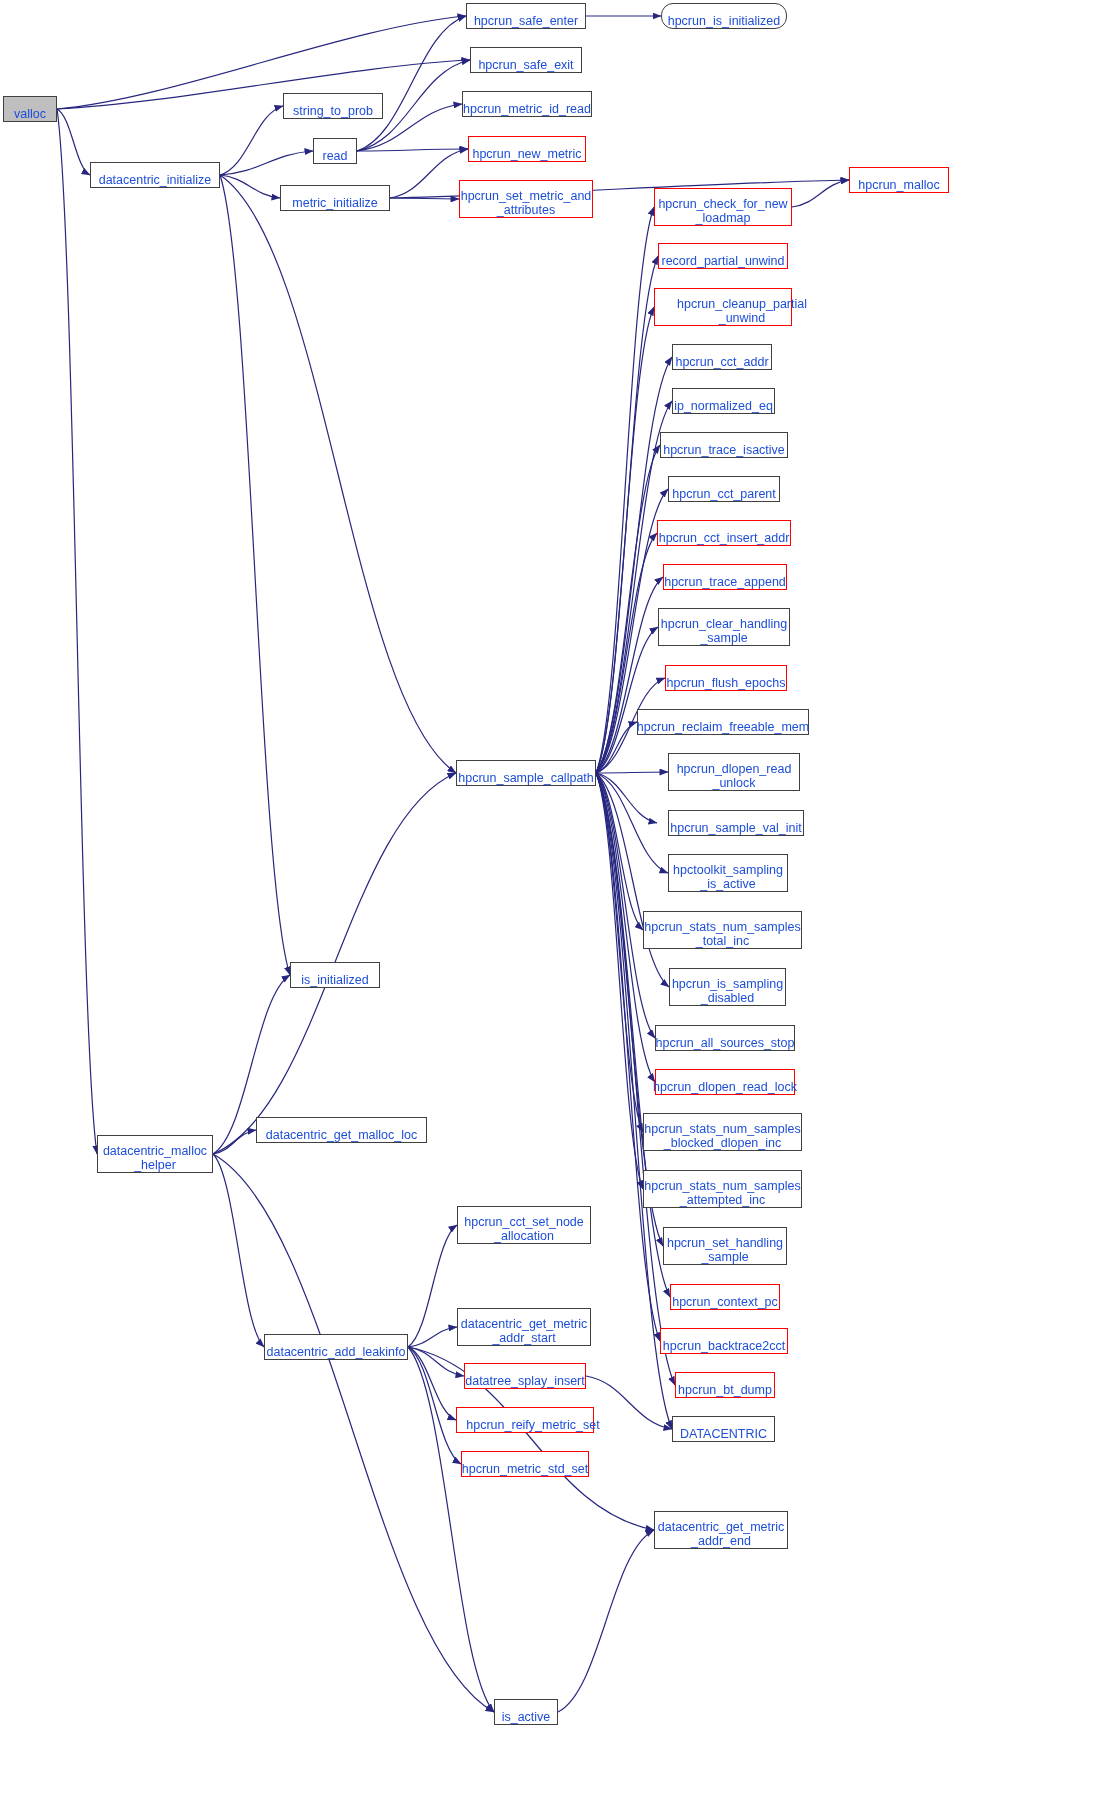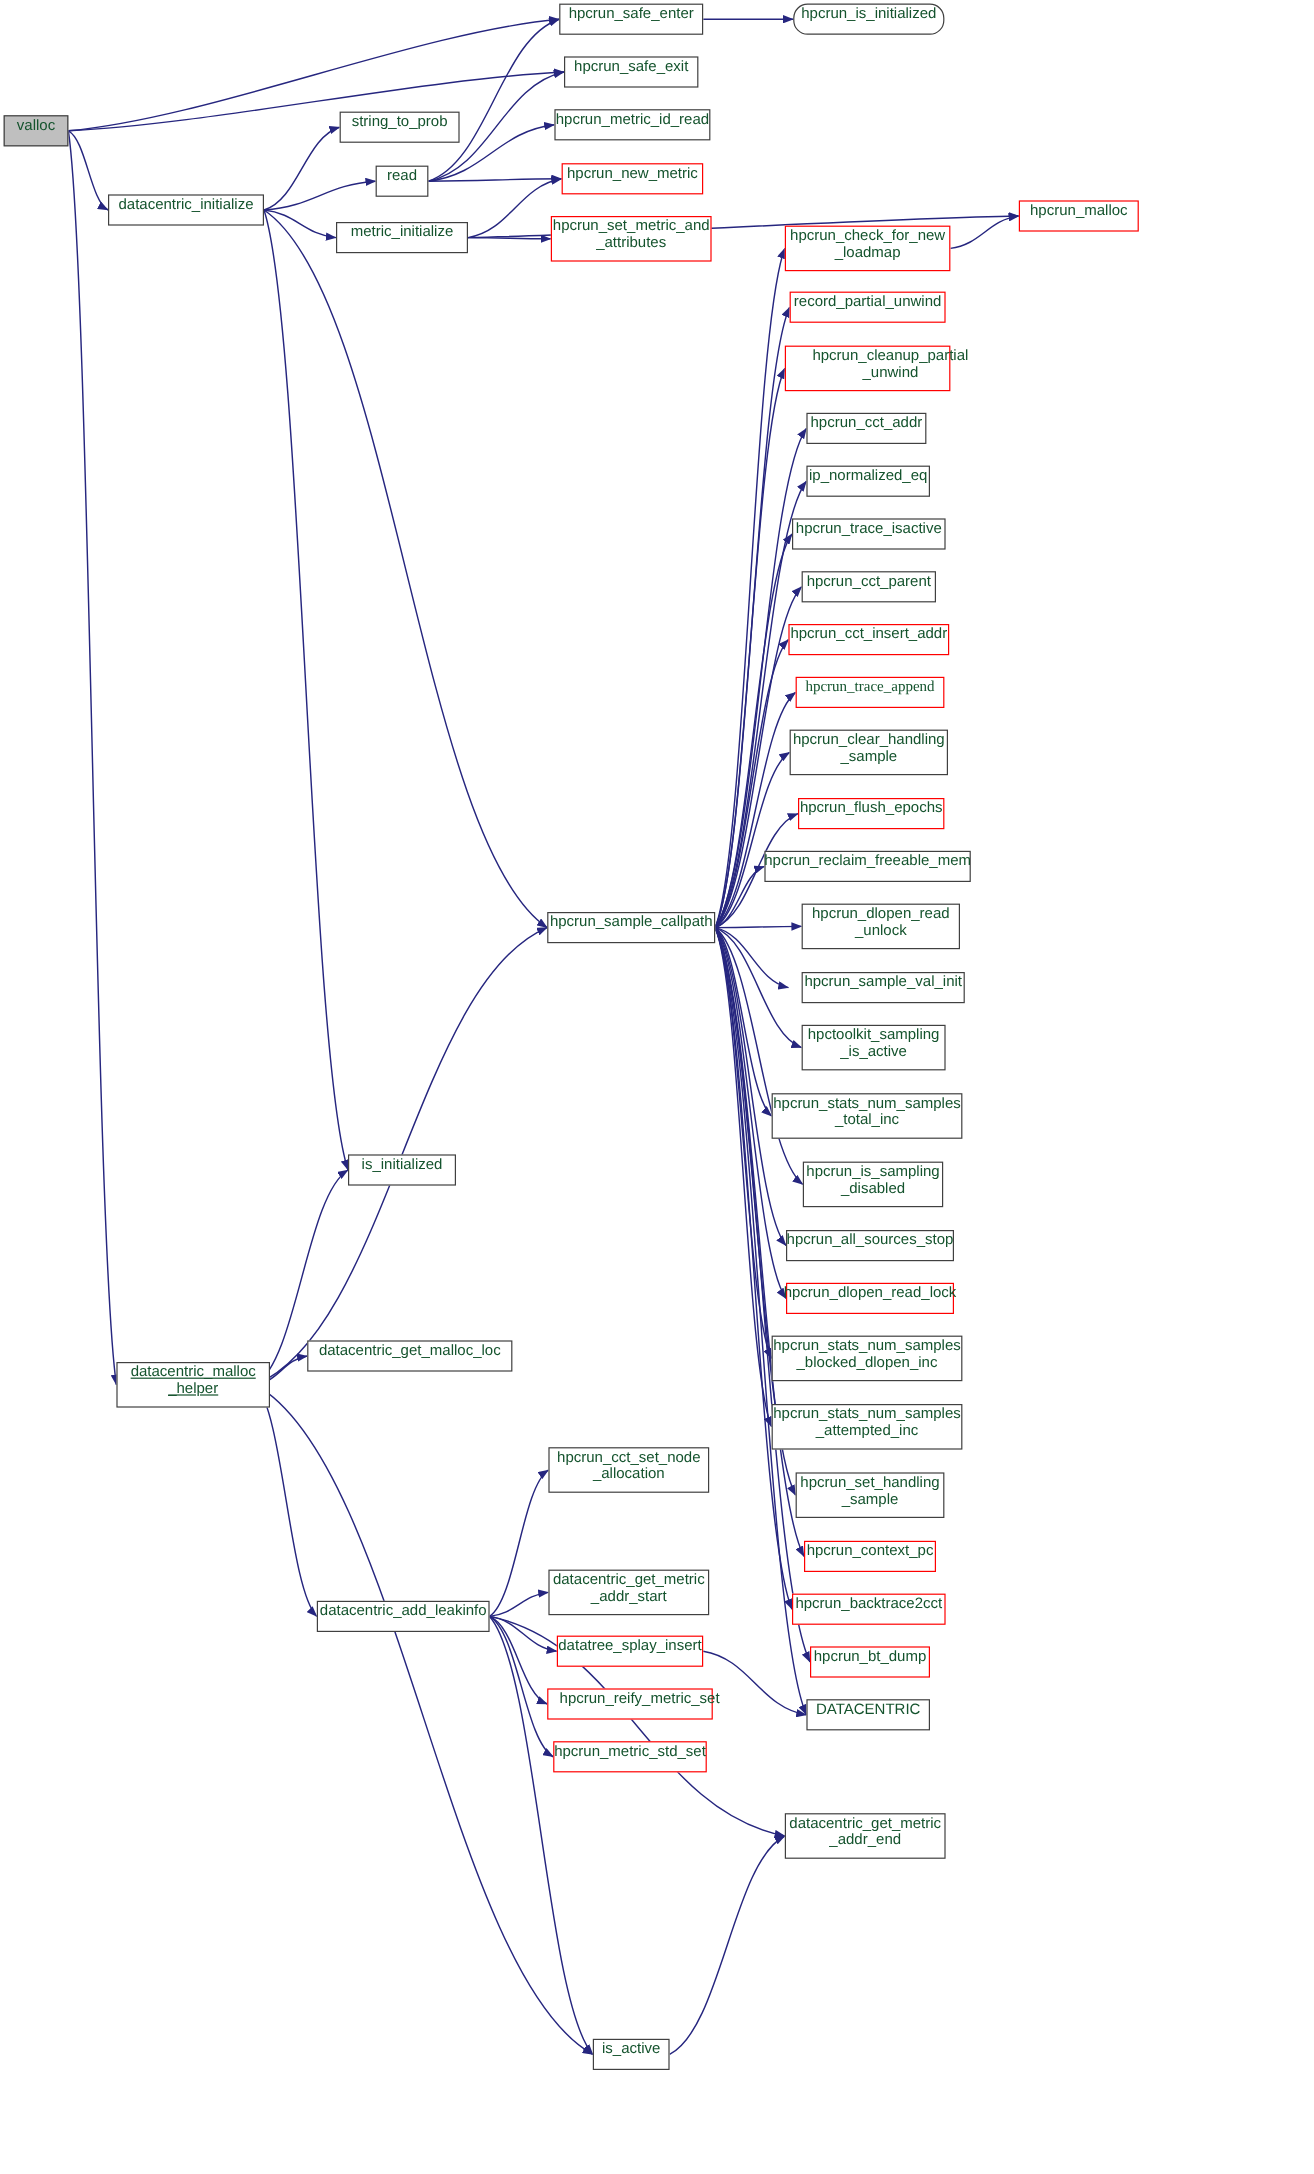--- a/index.html
+++ b/index.html
@@ -21,26 +21,26 @@
     left: 0;
     top: 0;
     width: 1095px;
     height: 1812px;
     pointer-events: none;
   }
   .node {
     position: absolute;
     box-sizing: border-box;
     display: flex;
-    align-items: flex-start;
+    align-items: flex-end;
     justify-content: center;
     text-align: center;
     background: #ffffff;
     border: 1px solid #404040;
-    color: #14532d;
+    color: #1d4ed8;
     font-size: 12.5px;
     line-height: 14px;
     letter-spacing: 0px;
     white-space: pre;
     z-index: 5;
   }
   .node.red {
     border-color: #ff0000;
   }
   .node.root {
@@ -140,21 +140,21 @@
       <div class="node red" style="left: 654px; top: 188px; width: 138px; height: 38px;"><span>hpcrun_check_for_new
 _loadmap</span></div>
       <div class="node red" style="left: 658px; top: 243px; width: 130px; height: 26px;"><span>record_partial_unwind</span></div>
       <div class="node red" style="left: 654px; top: 288px; width: 138px; height: 38px; padding-left: 38px;"><span>hpcrun_cleanup_partial
 _unwind</span></div>
       <div class="node" style="left: 672px; top: 344px; width: 100px; height: 26px;"><span>hpcrun_cct_addr</span></div>
       <div class="node" style="left: 672px; top: 388px; width: 103px; height: 26px;"><span>ip_normalized_eq</span></div>
       <div class="node" style="left: 660px; top: 432px; width: 128px; height: 26px;"><span>hpcrun_trace_isactive</span></div>
       <div class="node" style="left: 668px; top: 476px; width: 112px; height: 26px;"><span>hpcrun_cct_parent</span></div>
       <div class="node red" style="left: 657px; top: 520px; width: 134px; height: 26px;"><span>hpcrun_cct_insert_addr</span></div>
-      <div class="node red" style="left: 663px; top: 564px; width: 124px; height: 26px; font-family: Liberation Serif, serif;"><span>hpcrun_trace_append</span></div>
+      <div class="node red" style="left: 663px; top: 564px; width: 124px; height: 26px;"><span>hpcrun_trace_append</span></div>
       <div class="node" style="left: 658px; top: 608px; width: 132px; height: 38px;"><span>hpcrun_clear_handling
 _sample</span></div>
       <div class="node red" style="left: 665px; top: 665px; width: 122px; height: 26px;"><span>hpcrun_flush_epochs</span></div>
       <div class="node" style="left: 637px; top: 709px; width: 172px; height: 26px;"><span>hpcrun_reclaim_freeable_mem</span></div>
       <div class="node" style="left: 668px; top: 753px; width: 132px; height: 38px;"><span>hpcrun_dlopen_read
 _unlock</span></div>
       <div class="node" style="left: 657px; top: 810px; width: 136px; height: 26px; margin-left: 11px;"><span>hpcrun_sample_val_init</span></div>
       <div class="node" style="left: 668px; top: 854px; width: 120px; height: 38px;"><span>hpctoolkit_sampling
 _is_active</span></div>
       <div class="node" style="left: 643px; top: 911px; width: 159px; height: 38px;"><span>hpcrun_stats_num_samples
@@ -168,21 +168,21 @@
       <div class="node" style="left: 643px; top: 1170px; width: 159px; height: 38px;"><span>hpcrun_stats_num_samples
 _attempted_inc</span></div>
       <div class="node" style="left: 663px; top: 1227px; width: 124px; height: 38px;"><span>hpcrun_set_handling
 _sample</span></div>
       <div class="node red" style="left: 670px; top: 1284px; width: 110px; height: 26px;"><span>hpcrun_context_pc</span></div>
       <div class="node red" style="left: 660px; top: 1328px; width: 128px; height: 26px;"><span>hpcrun_backtrace2cct</span></div>
       <div class="node red" style="left: 675px; top: 1372px; width: 100px; height: 26px;"><span>hpcrun_bt_dump</span></div>
       <div class="node" style="left: 672px; top: 1416px; width: 103px; height: 26px;"><span>DATACENTRIC</span></div>
       <div class="node" style="left: 456px; top: 760px; width: 140px; height: 26px;"><span>hpcrun_sample_callpath</span></div>
       <div class="node" style="left: 290px; top: 962px; width: 90px; height: 26px;"><span>is_initialized</span></div>
-      <div class="node" style="left: 97px; top: 1135px; width: 128px; height: 38px; text-decoration: underline;"><span>datacentric_malloc
+      <div class="node" style="left: 97px; top: 1135px; width: 116px; height: 38px;"><span>datacentric_malloc
 _helper</span></div>
       <div class="node" style="left: 256px; top: 1117px; width: 171px; height: 26px;"><span>datacentric_get_malloc_loc</span></div>
       <div class="node" style="left: 457px; top: 1206px; width: 134px; height: 38px;"><span>hpcrun_cct_set_node
 _allocation</span></div>
       <div class="node" style="left: 264px; top: 1334px; width: 144px; height: 26px;"><span>datacentric_add_leakinfo</span></div>
       <div class="node" style="left: 457px; top: 1308px; width: 134px; height: 38px;"><span>datacentric_get_metric
 _addr_start</span></div>
       <div class="node red" style="left: 464px; top: 1363px; width: 122px; height: 26px;"><span>datatree_splay_insert</span></div>
       <div class="node red" style="left: 456px; top: 1407px; width: 138px; height: 26px; padding-left: 16px;"><span>hpcrun_reify_metric_set</span></div>
       <div class="node red" style="left: 461px; top: 1451px; width: 128px; height: 26px;"><span>hpcrun_metric_std_set</span></div>

